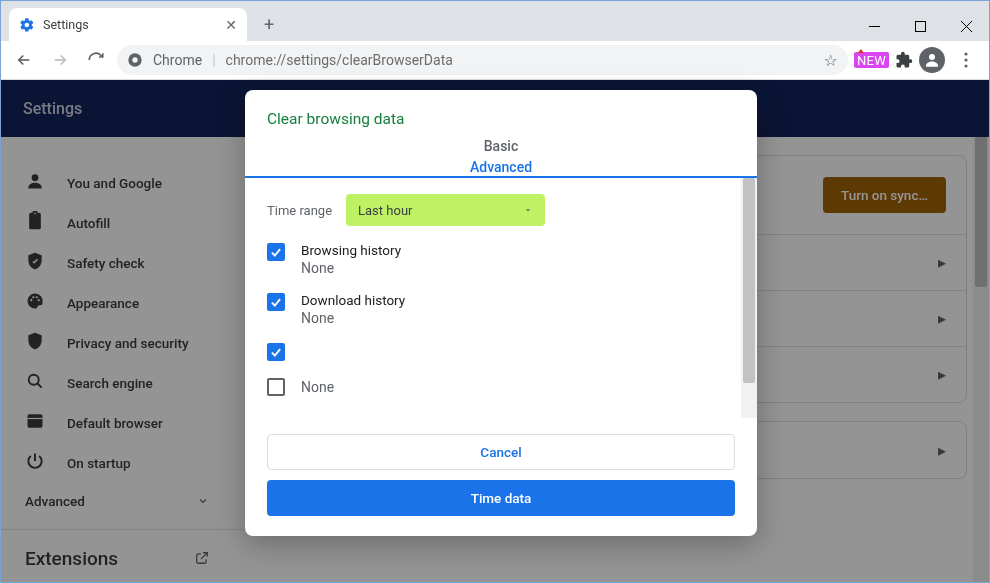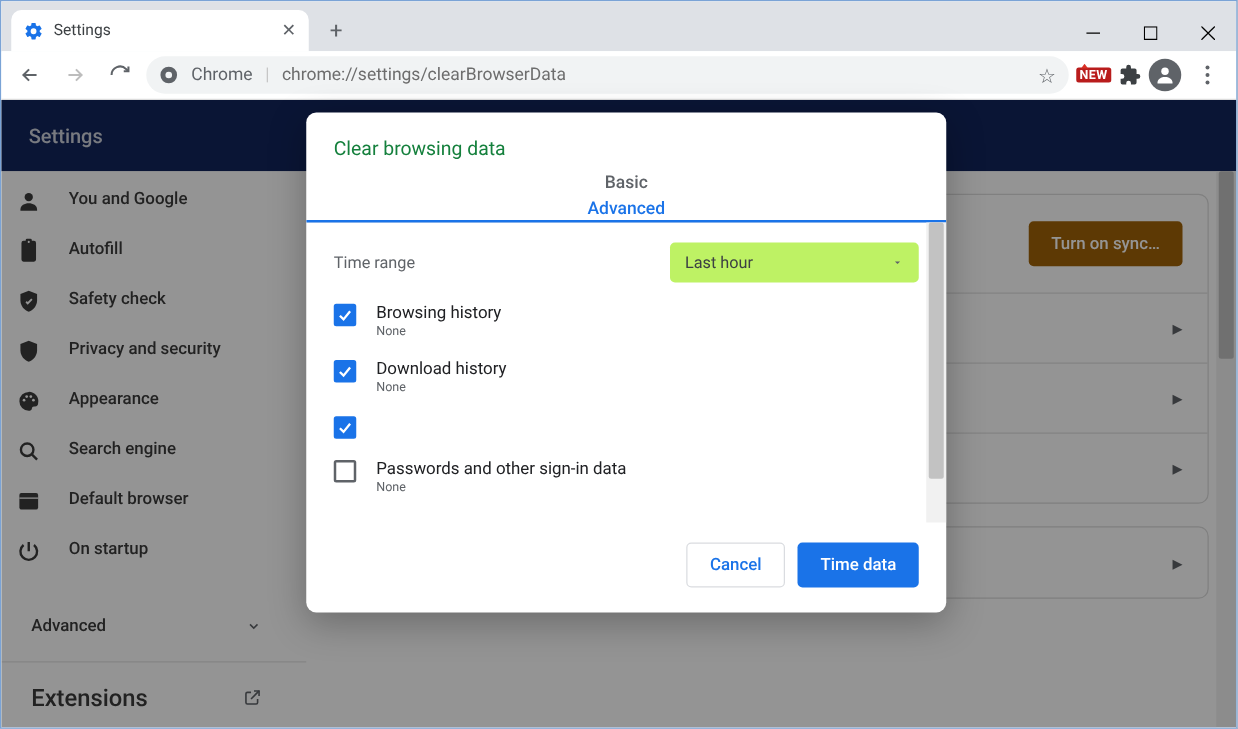--- a/index.html
+++ b/index.html
@@ -14,32 +14,32 @@
   .win-controls div { width:46px; height:30px; display:flex; align-items:center; justify-content:center; font-size:13px; color:#000; cursor:pointer; }
   
   .toolbar { height:39px; background:#fff; display:flex; align-items:center; padding:16px 8px; gap:6px; border-bottom:1px solid #dcdcdc; }
   .tbtn { width:30px; height:30px; display:flex; align-items:center; justify-content:center; color:#5f6368; border-radius:50%; cursor:pointer; }
   .tbtn.disabled { color:#bdbdbd; }
   .omnibox { flex:1; height:30px; background:#f1f3f4; border-radius:15px; display:flex; align-items:center; padding:0 10px; gap:10px; font-size:14px; color:#3c4043; }
   .omnibox .chrome-label { color:#5f6368; }
   .omnibox .sep { color:#c6c6c6; }
   .omnibox .url { color:#6d6d6d; }
   .omnibox .star { margin-left:auto; color:#5f6368; font-size:16px; }
-  .new-badge { background:#b91c1c; color:#fff; font-size:10px; font-weight:700; padding:1px 3px 0; border-radius:2px; letter-spacing:.3px; position:relative; }
+  .new-badge { background:#d946ef; color:#fff; font-size:13px; font-weight:400; padding:1px 3px 0; border-radius:2px; letter-spacing:.3px; position:relative; }
   .new-badge::before { content:""; position:absolute; top:-3px; left:4px; width:6px; height:4px; background:#d93025; clip-path: polygon(0 100%, 50% 0, 100% 100%); }
   .ext-icon { width:18px; height:18px; }
   .avatar { width:26px; height:26px; border-radius:50%; background:#5f6368; display:flex; align-items:center; justify-content:center; }
   .dots { width:30px; height:30px; display:flex; align-items:center; justify-content:center; cursor:pointer; }
   
   .content { position:relative; height:calc(583px - 40px - 39px - 2px); overflow:hidden; }
   .header { height:57px; background:#12255c; display:flex; align-items:center; padding:0 22px; }
   .header h1 { color:#cfd3dd; font-size:16px; font-weight:500; }
   .body { display:flex; height:calc(100% - 57px); background:#fff; }
   .sidebar { width:244px; padding-top:14px; display:flex; flex-direction:column; }
-  .s-item { height:40px; display:flex; align-items:flex-start; padding-left:12px; gap:22px; font-size:13.5px; font-weight:500; color:#3c3c3c; cursor:pointer; }
+  .s-item { height:40px; display:flex; align-items:flex-end; padding-left:24px; gap:22px; font-size:13.5px; font-weight:500; color:#3c3c3c; cursor:pointer; }
   .s-item .ic { width:20px; display:flex; align-items:center; justify-content:center; color:#3c3c3c; }
   .s-sep { margin-top:8px; }
   .s-adv { height:44px; display:flex; align-items:center; padding:0 24px 0 24px; font-size:13.5px; font-weight:500; color:#3c3c3c; cursor:pointer; }
   .s-adv .chev { margin-left:auto; margin-right:12px; }
   .s-hr { border:none; border-top:1px solid #e3e3e3; margin:6px 0; }
   .s-ext { height:44px; display:flex; align-items:center; padding:0 24px 0 24px; font-size:19px; font-weight:500; color:#3c3c3c; cursor:pointer; }
   .s-ext .lk { margin-left:auto; margin-right:12px; }
   .main { flex:1; padding:18px 22px 0 36px; overflow-y:auto; position:relative; }
   .card { border:1px solid #dcdcdc; border-radius:8px; margin-bottom:18px; }
   .card-row { height:56px; border-top:1px solid #e1e1e1; display:flex; align-items:center; padding:0 20px; }
@@ -51,31 +51,31 @@
   .page-scrollbar .thumb { position:absolute; top:0; left:2px; width:12px; height:150px; background:#c2c2c2; border-radius:2px; }
   .dim-full { position:absolute; left:0; right:0; top:79px; bottom:0; background:rgba(0,0,0,0.42); }
   .dialog { position:absolute; left:244px; top:89px; width:512px; background:#fff; border-radius:8px; box-shadow:0 8px 30px rgba(0,0,0,.28); overflow:hidden; }
   .dlg-title { padding:20px 22px 8px; font-size:15.5px; color:#15803d; }
   .dlg-tabs { display:flex; height:42px; border-bottom:1px solid #e4e4e4;flex-direction:column; }
   .dlg-tab { flex:1; display:flex; align-items:center; justify-content:center; font-size:14px; font-weight:500; color:#5f6368; cursor:pointer; position:relative; }
   .dlg-tab.active { color:#1a73e8; }
   .dlg-tab.active::after { content:""; position:absolute; left:0; right:0; bottom:-1px; height:2.5px; background:#1a73e8; }
   .dlg-body { position:relative; }
   .dlg-scroll { max-height:298px; overflow:hidden; padding:16px 22px 6px; }
-  .tr-row { display:flex; align-items:center; gap:4px; margin-bottom:16px; font-size:13px; color:#5f6368;justify-content:space-between; }
+  .tr-row { display:flex; align-items:center; gap:14px; margin-bottom:16px; font-size:13px; color:#5f6368; }
   .tr-select { flex:0 0 199px; height:32px; background:#bef264; border:none; border-radius:4px; display:flex; align-items:center; justify-content:space-between; padding:0 12px; font-size:13px; color:#3c4043; cursor:pointer; }
   .opt { display:flex; gap:16px; margin-bottom:16px; align-items:flex-start; }
   .cb { width:18px; height:18px; border:2px solid #1a73e8; border-radius:2px; background:#1a73e8; display:flex; align-items:center; justify-content:center; flex-shrink:0; margin-top:1px; cursor:pointer; }
   .cb.unchecked { background:#fff; border-color:#5f6368; }
   .cb svg { width:14px; height:14px; }
   .opt-txt .t { font-size:13.5px; color:#202124; }
-  .opt-txt .st { font-size:10px; color:#5f6368; margin-top:2px; }
+  .opt-txt .st { font-size:14px; color:#5f6368; margin-top:2px; }
   .dlg-sbar { position:absolute; right:0; top:0; bottom:0; width:16px; background:#f1f1f1; }
   .dlg-sbar .th { position:absolute; top:0; left:2px; width:12px; height:205px; background:#c2c2c2; border-radius:2px; }
-  .dlg-footer { display:flex; justify-content:flex-end; gap:10px; padding:16px 22px 20px; }
+  .dlg-footer { display:flex; justify-content:flex-end; gap:10px; padding:16px 22px 20px;flex-direction:column; }
   .btn-cancel { background:#fff; color:#1a73e8; border:1px solid #dadce0; height:36px; padding:0 18px; border-radius:4px; font-size:13.5px; font-weight:500; cursor:pointer; }
   .btn-clear { background:#1a73e8; color:#fff; border:none; height:36px; padding:0 18px; border-radius:4px; font-size:13.5px; font-weight:500; cursor:pointer; }
   svg { display:block; }
 </style>
 </head>
 <body>
 
 <div class="titlebar">
   <div class="tab">
     <span class="favicon">
@@ -187,36 +187,36 @@
             <svg width="20" height="20" viewBox="0 0 24 24" fill="#3c3c3c">
               <path d="M12 2 4 5v6c0 5 3.4 9.7 8 11 4.6-1.3 8-6 8-11V5Z"></path>
               <path d="M9.5 12.5 11 14l4-4" stroke="#fff" stroke-width="1.8" fill="none"></path>
             </svg>
           </span>
         <span>Safety check</span>
       </div>
       <div class="s-item">
         <span class="ic">
             <svg width="20" height="20" viewBox="0 0 24 24" fill="#3c3c3c">
-              <path d="M12 2 4 5v6c0 5 3.4 9.7 8 11 4.6-1.3 8-6 8-11V5Z"></path>
-            </svg>
-          </span>
-        <span>Privacy and security</span>
-      </div>
-      <div class="s-item">
-        <span class="ic">
-            <svg width="20" height="20" viewBox="0 0 24 24" fill="#3c3c3c">
               <path d="M12 3a9 9 0 0 0 0 18h1a2 2 0 0 0 2-2 2 2 0 0 1 2-2h1a3 3 0 0 0 3-3 9 9 0 0 0-9-11Z"></path>
               <circle cx="7.5" cy="11" r="1.3" fill="#fff"></circle>
               <circle cx="10" cy="7.5" r="1.3" fill="#fff"></circle>
               <circle cx="14" cy="7.5" r="1.3" fill="#fff"></circle>
               <circle cx="16.5" cy="11" r="1.3" fill="#fff"></circle>
             </svg>
           </span>
         <span>Appearance</span>
+      </div>
+      <div class="s-item">
+        <span class="ic">
+            <svg width="20" height="20" viewBox="0 0 24 24" fill="#3c3c3c">
+              <path d="M12 2 4 5v6c0 5 3.4 9.7 8 11 4.6-1.3 8-6 8-11V5Z"></path>
+            </svg>
+          </span>
+        <span>Privacy and security</span>
       </div>
       <div class="s-item">
         <span class="ic">
             <svg width="20" height="20" viewBox="0 0 24 24" fill="none" stroke="#3c3c3c" stroke-width="2.3">
               <circle cx="10.5" cy="10.5" r="6"></circle>
               <line x1="20" y1="20" x2="15" y2="15"></line>
             </svg>
           </span>
         <span>Search engine</span>
       </div>
@@ -334,21 +334,20 @@
           <div class="opt">
             <div class="cb">
               <svg viewBox="0 0 24 24" fill="none" stroke="#fff" stroke-width="3.2">
                 <polyline points="5 13 10 18 19 7"></polyline>
               </svg>
             </div>
           </div>
           <div class="opt">
             <div class="cb unchecked"></div>
             <div class="opt-txt">
-              <div class="t">Passwords and other sign-in data</div>
               <div class="st">None</div>
             </div>
           </div>
         </div>
     </div>
     <div class="dlg-sbar">
         <div class="th"></div>
       </div>
   </div>
   <div class="dlg-footer">

